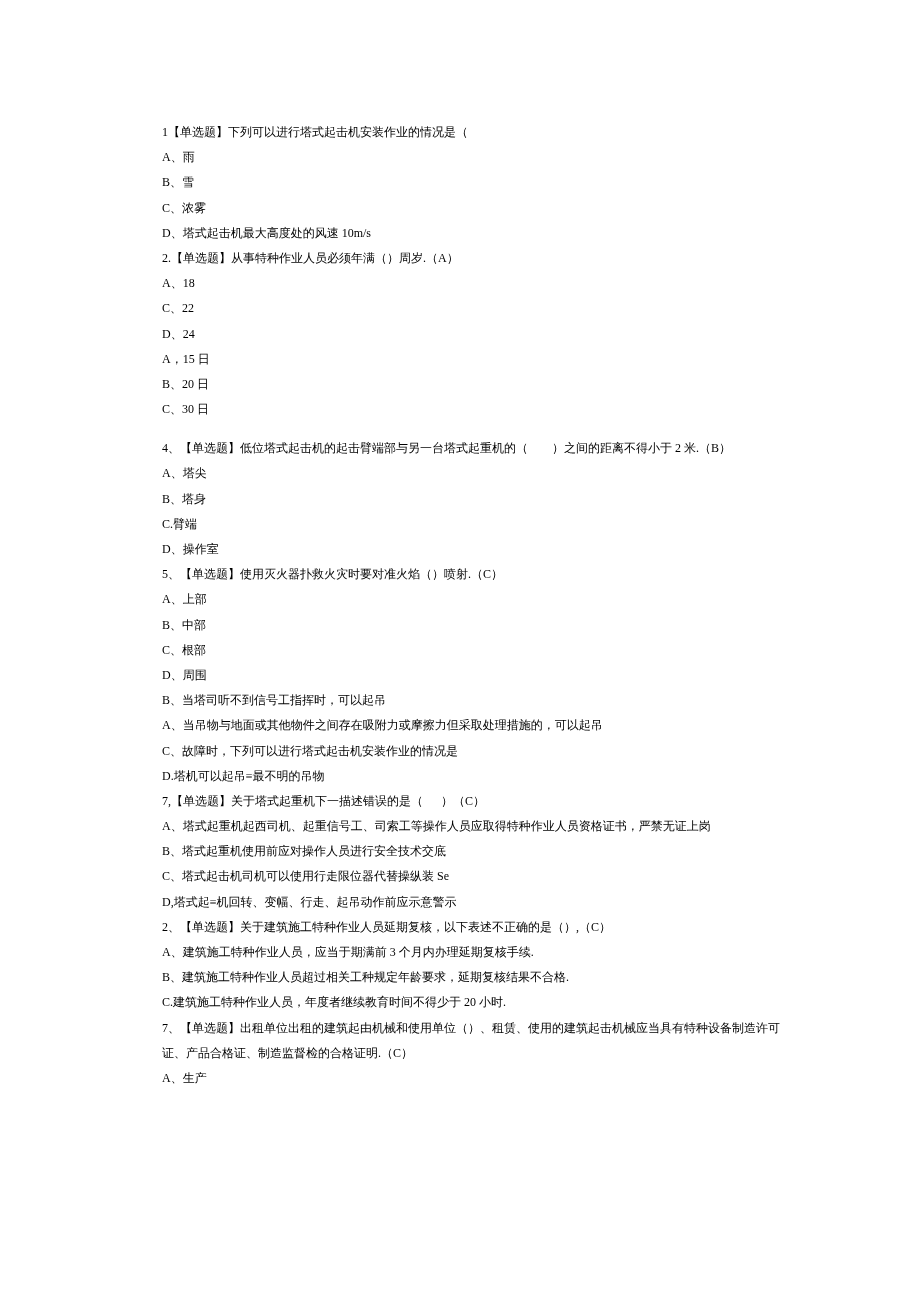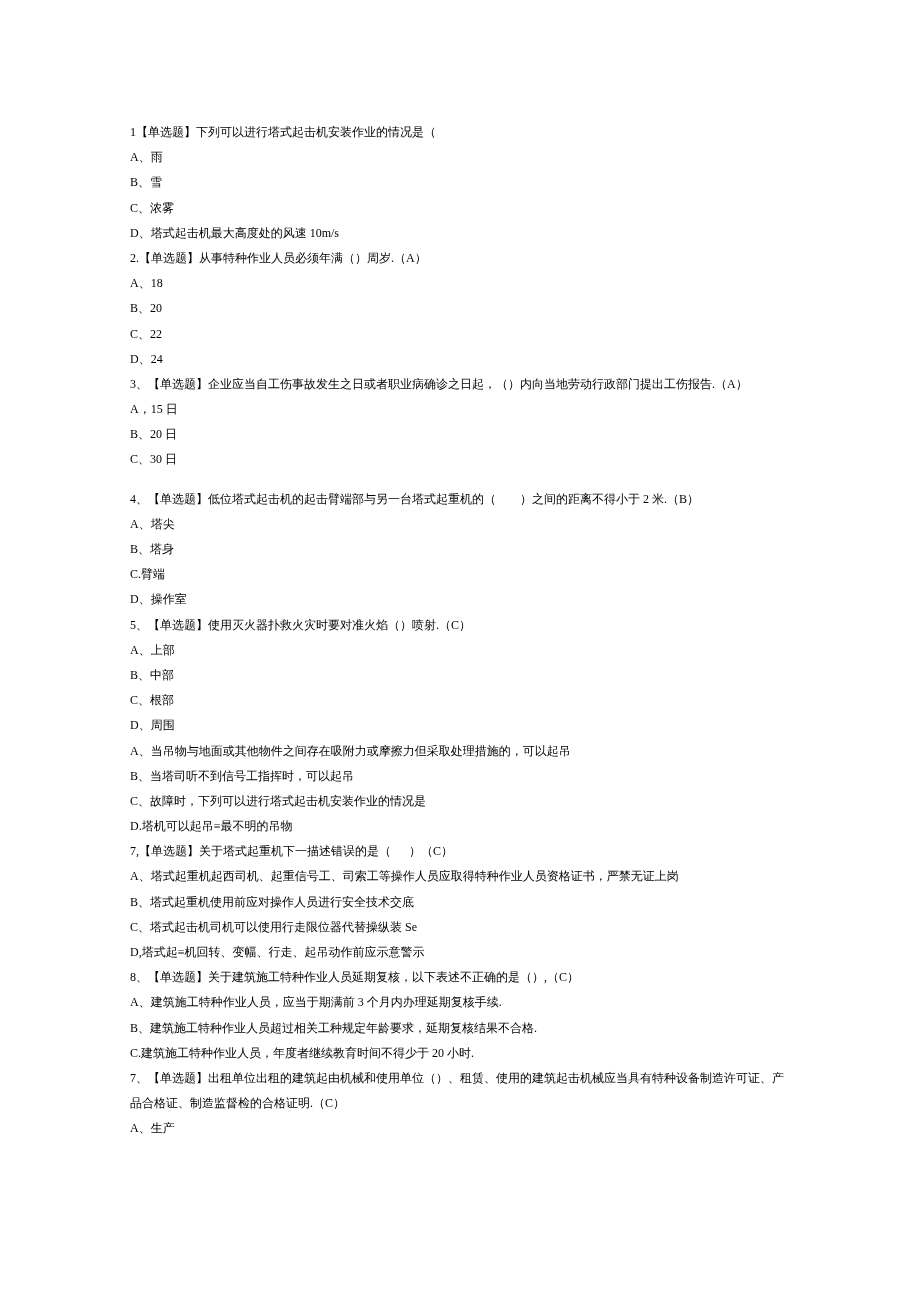--- a/index.html
+++ b/index.html
@@ -9,62 +9,61 @@
       color: #000;
       background: #fff;
       margin: 0;
       padding: 120px 130px 60px 130px;
       width: 920px;
       box-sizing: border-box;
     }
     .line {
       display: block;
       white-space: pre-wrap;
+      margin-left: 32px;
     }
     .blank {
       height: 14px;
     }
   </style>
 </head>
 <body>
 
 <div id="content">
     <span class="line">1【单选题】下列可以进行塔式起击机安装作业的情况是（</span>
     <span class="line">A、雨</span>
     <span class="line">B、雪</span>
     <span class="line">C、浓雾</span>
     <span class="line">D、塔式起击机最大高度处的风速 10m/s</span>
     <span class="line">2.【单选题】从事特种作业人员必须年满（）周岁.（A）</span>
     <span class="line">A、18</span>
-    <span class="line">B、20</span>
     <span class="line">C、22</span>
     <span class="line">D、24</span>
-    <span class="line">3、【单选题】企业应当自工伤事故发生之日或者职业病确诊之日起，（）内向当地劳动行政部门提出工伤报告.（A）</span>
     <span class="line">A，15 日</span>
     <span class="line">B、20 日</span>
     <span class="line">C、30 日</span>
     <span class="line blank"></span>
     <span class="line">4、【单选题】低位塔式起击机的起击臂端部与另一台塔式起重机的（        ）之间的距离不得小于 2 米.（B）</span>
     <span class="line">A、塔尖</span>
     <span class="line">B、塔身</span>
     <span class="line">C.臂端</span>
     <span class="line">D、操作室</span>
     <span class="line">5、【单选题】使用灭火器扑救火灾时要对准火焰（）喷射.（C）</span>
     <span class="line">A、上部</span>
     <span class="line">B、中部</span>
     <span class="line">C、根部</span>
     <span class="line">D、周围</span>
+    <span class="line">B、当塔司听不到信号工指挥时，可以起吊</span>
     <span class="line">A、当吊物与地面或其他物件之间存在吸附力或摩擦力但采取处理措施的，可以起吊</span>
-    <span class="line">B、当塔司听不到信号工指挥时，可以起吊</span>
     <span class="line">C、故障时，下列可以进行塔式起击机安装作业的情况是</span>
     <span class="line">D.塔机可以起吊≡最不明的吊物</span>
     <span class="line">7,【单选题】关于塔式起重机下一描述错误的是（      ）（C）</span>
     <span class="line">A、塔式起重机起西司机、起重信号工、司索工等操作人员应取得特种作业人员资格证书，严禁无证上岗</span>
     <span class="line">B、塔式起重机使用前应对操作人员进行安全技术交底</span>
     <span class="line">C、塔式起击机司机可以使用行走限位器代替操纵装 Se</span>
     <span class="line">D,塔式起≡机回转、变幅、行走、起吊动作前应示意警示</span>
-    <span class="line">8、【单选题】关于建筑施工特种作业人员延期复核，以下表述不正确的是（）,（C）</span>
+    <span class="line">2、【单选题】关于建筑施工特种作业人员延期复核，以下表述不正确的是（）,（C）</span>
     <span class="line">A、建筑施工特种作业人员，应当于期满前 3 个月内办理延期复核手续.</span>
     <span class="line">B、建筑施工特种作业人员超过相关工种规定年龄要求，延期复核结果不合格.</span>
     <span class="line">C.建筑施工特种作业人员，年度者继续教育时间不得少于 20 小时.</span>
     <span class="line">7、【单选题】出租单位出租的建筑起由机械和使用单位（）、租赁、使用的建筑起击机械应当具有特种设备制造许可证、产品合格证、制造监督检的合格证明.（C）</span>
     <span class="line">A、生产</span>
   </div>
 
 </body></html>

